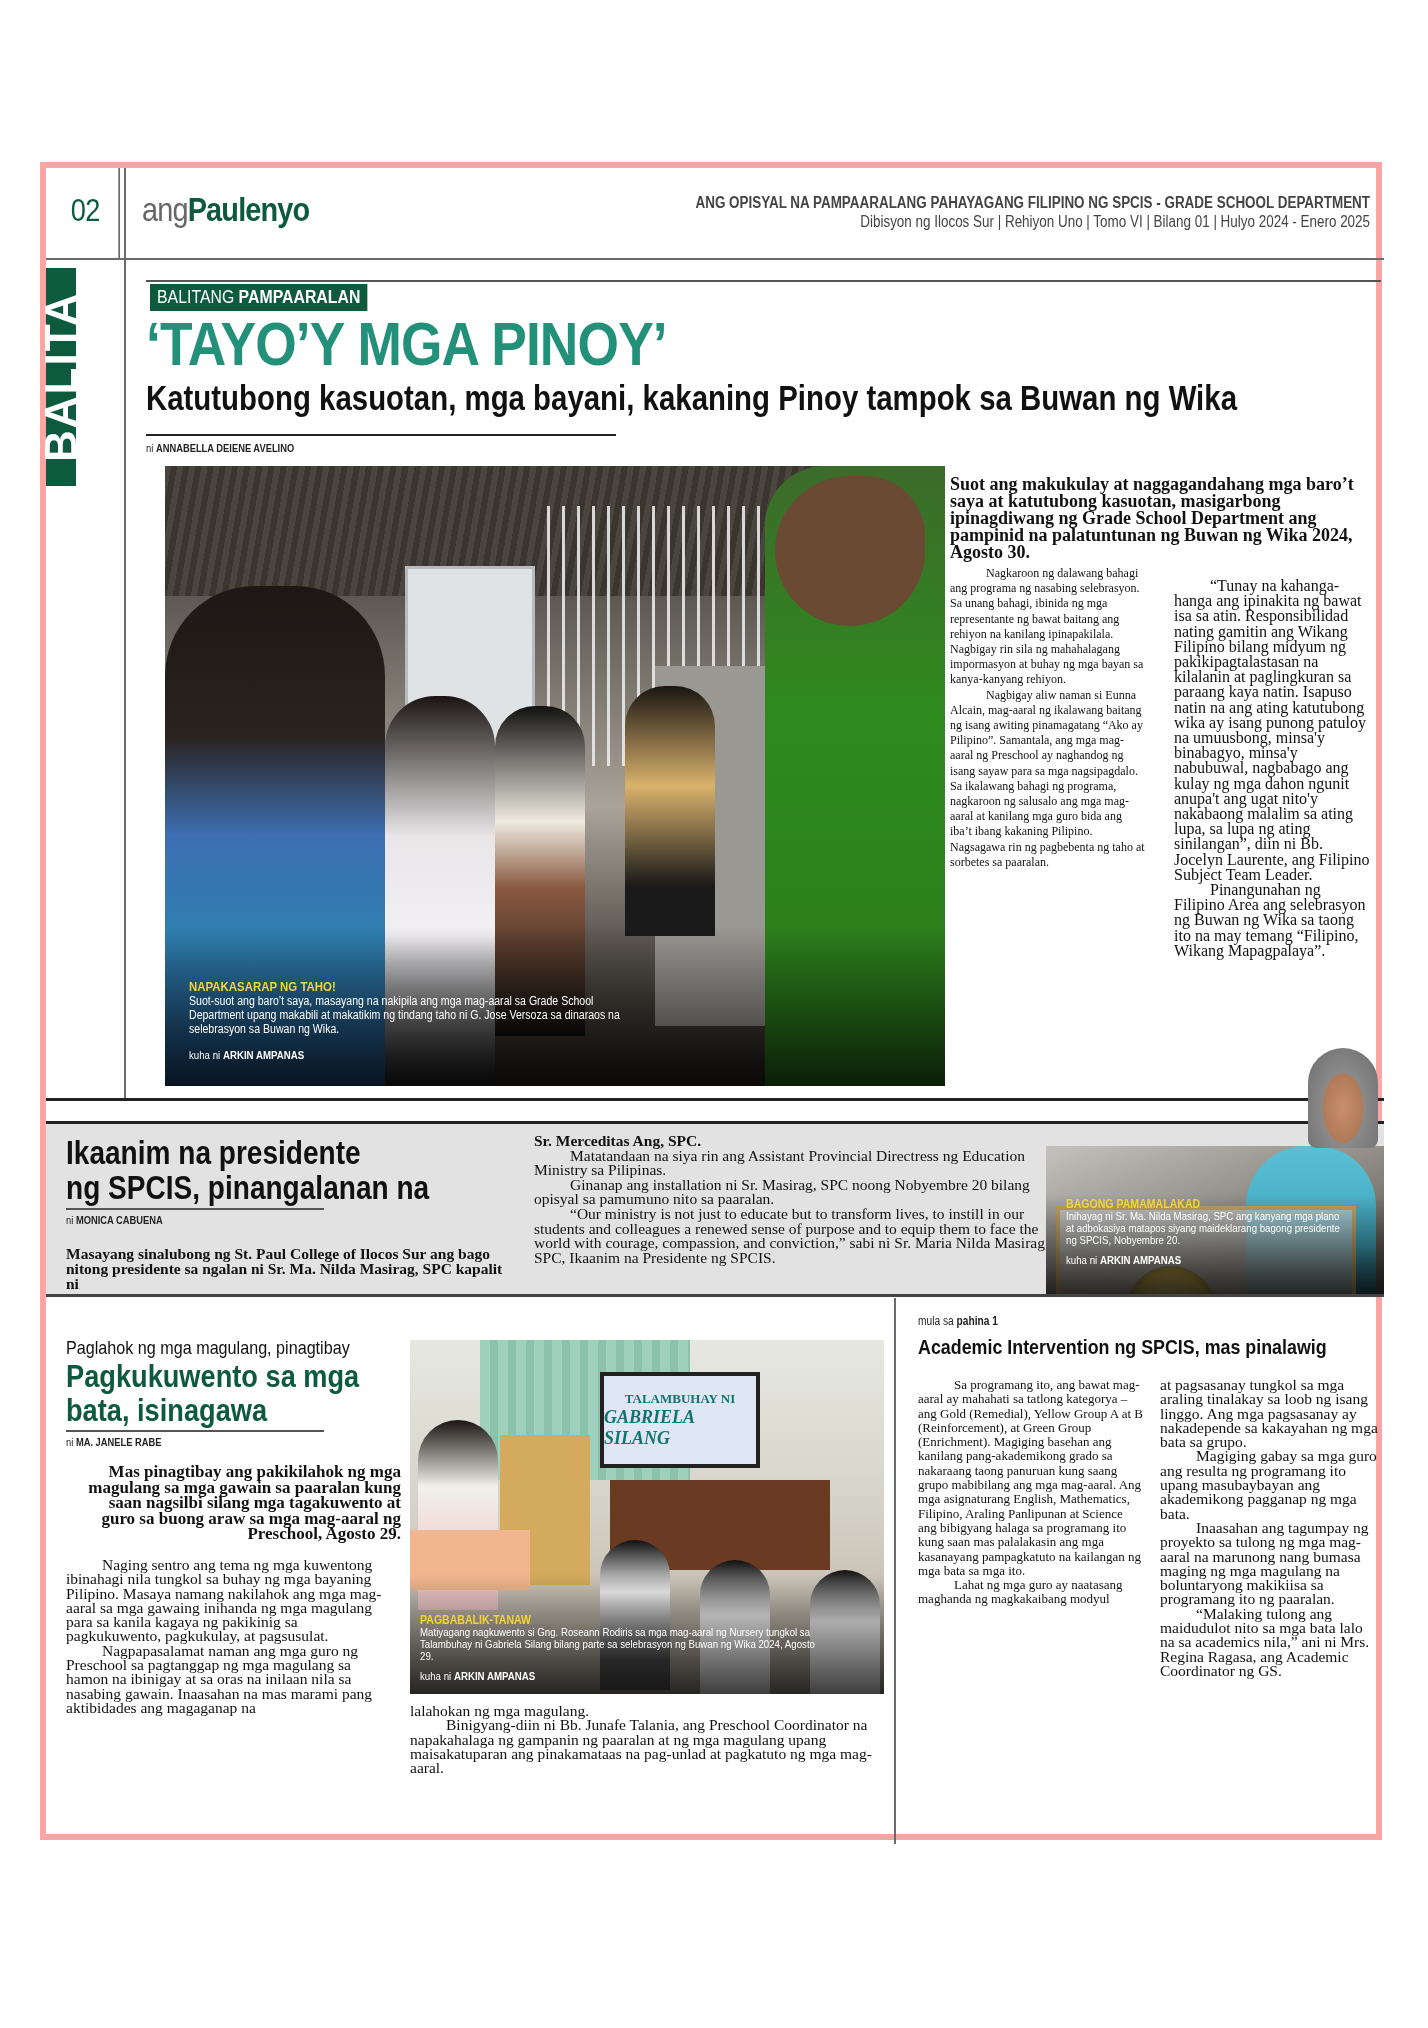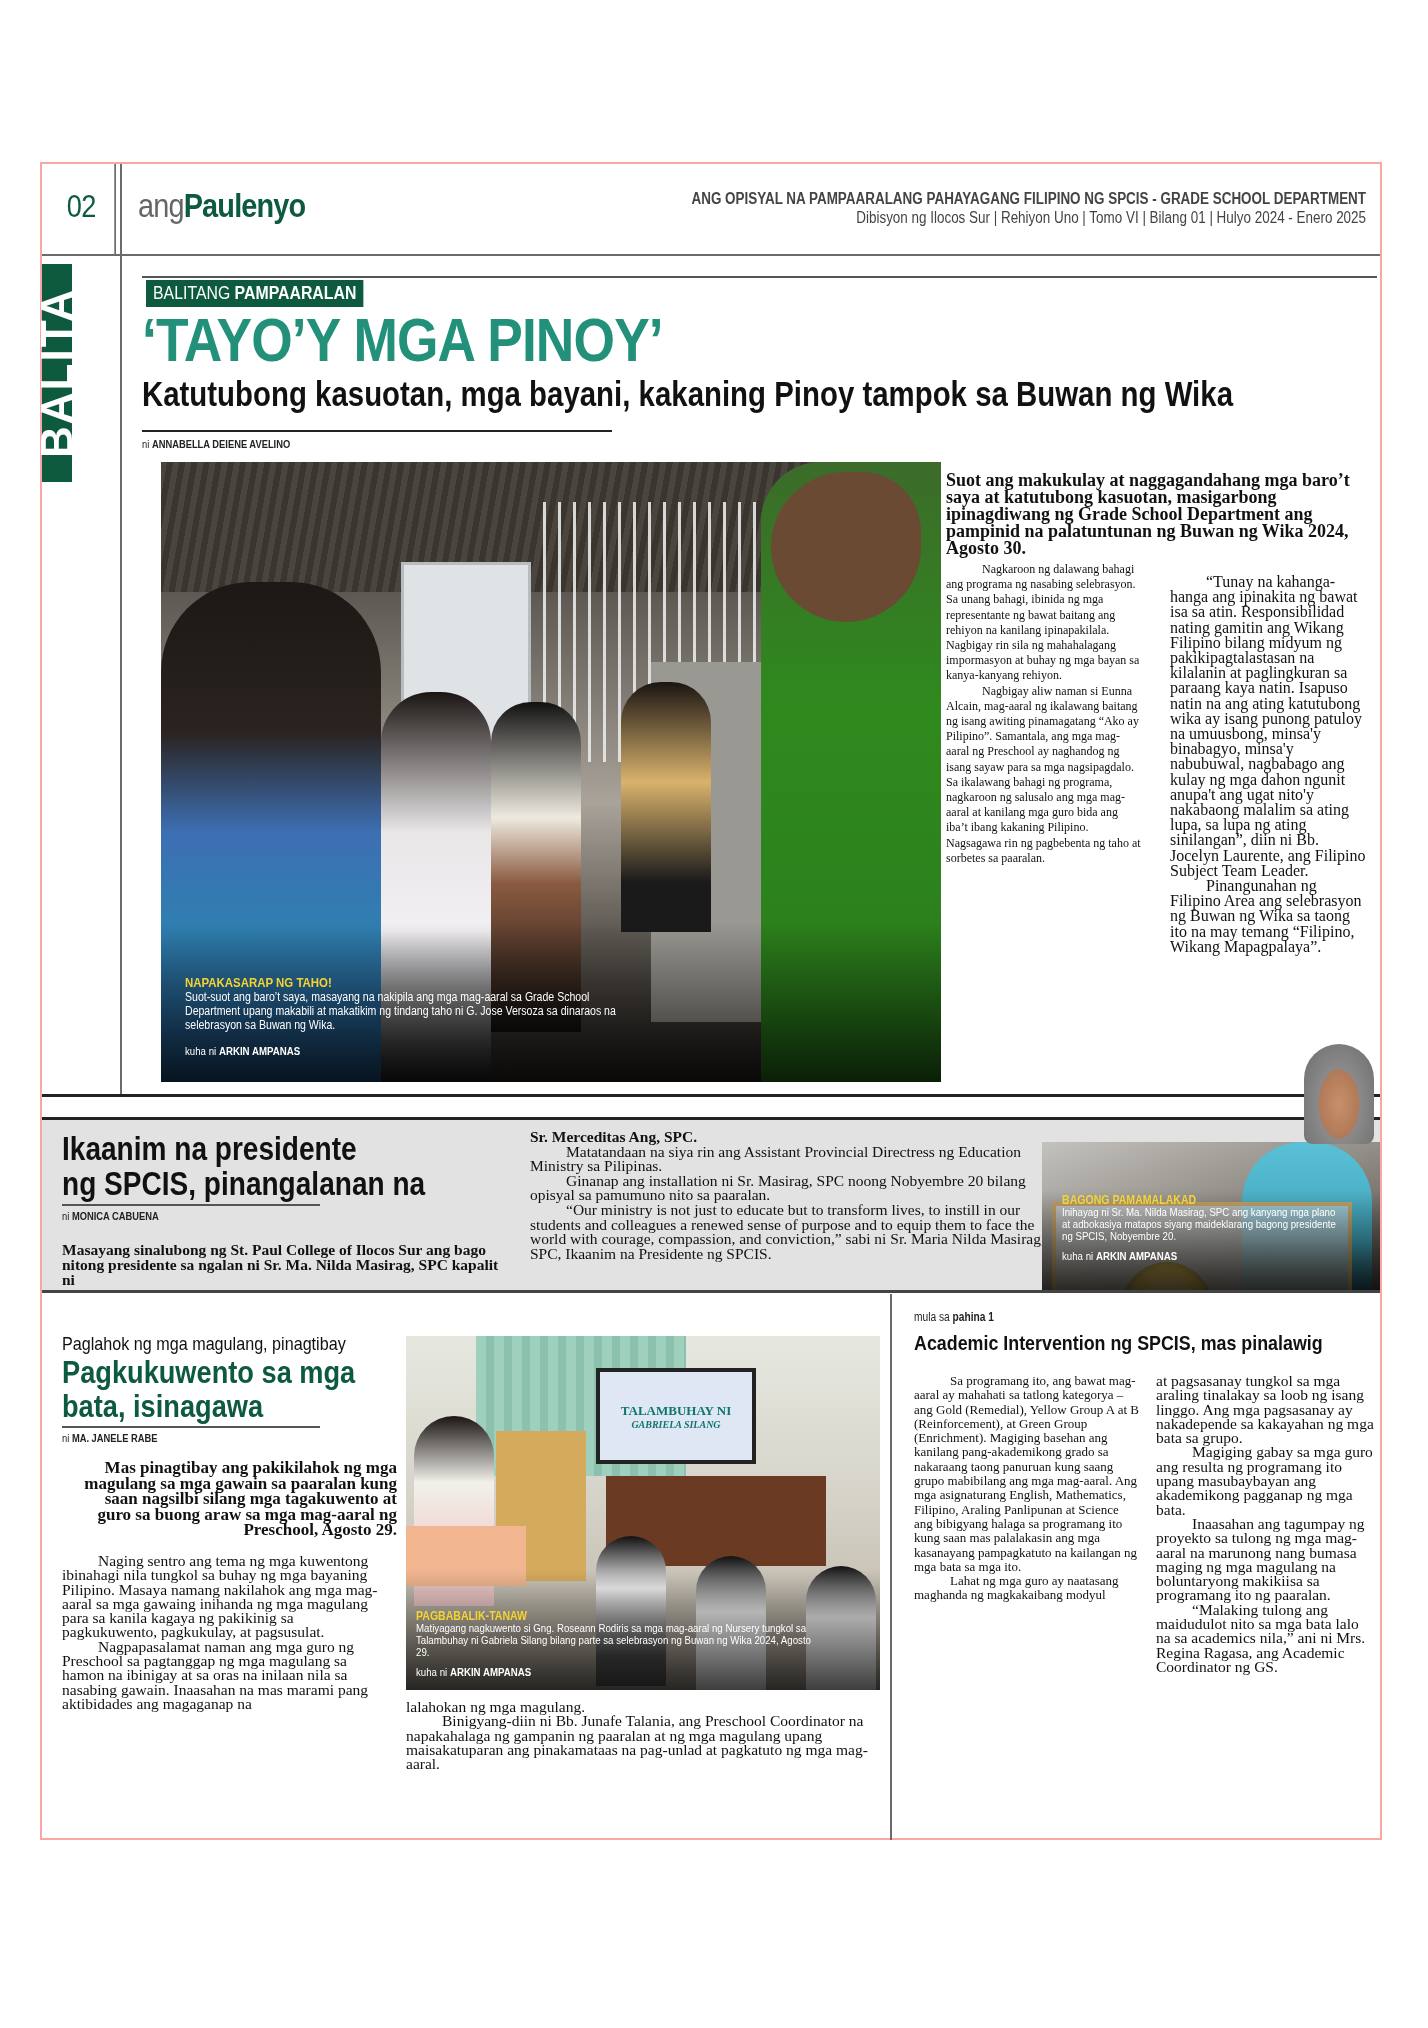--- a/index.html
+++ b/index.html
@@ -1,19 +1,19 @@
 <!DOCTYPE html>
 <html><head>
   <meta charset="utf-8">
   <style>
     * { box-sizing: border-box; margin: 0; padding: 0; }
     html, body { width: 1428px; height: 2028px; background: #ffffff; }
     body { position: relative; font-family: "Liberation Sans", sans-serif; color: #111; overflow: hidden; }
 
-    .frame { position: absolute; left: 40px; top: 162px; width: 1342px; height: 1678px; border: 2px solid #fca5a5; }
+    .frame { position: absolute; left: 40px; top: 162px; width: 1342px; height: 1678px; border: 6px solid #fca5a5; }
 
     
     .hdr { position: absolute; left: 0; top: 0; width: 1338px; height: 92px; border-bottom: 2px solid #6b6b6b; }
     .pg-num { position: absolute; left: 0; top: 0; width: 80px; height: 92px; border-right: 2px solid #6b6b6b; color: #0d5a3e; font-size: 32px; text-align: center; line-height: 84px; font-family: "Liberation Sans", sans-serif; letter-spacing: -1px; transform: scaleX(0.85); }
     .pg-num-wrap { position: absolute; left: 0; top: 0; width: 80px; height: 92px; border-right: 2px solid #6b6b6b; }
     .brand { position: absolute; left: 96px; top: 22px; font-size: 34px; letter-spacing: -1px; transform: scaleX(0.85); transform-origin: left center; }
     .brand .b1 { color: #666; }
     .brand .b2 { color: #0d5a3e; font-weight: bold; }
     .hdr-right { position: absolute; right: 14px; top: 26px; text-align: right; }
     .hdr-right .l1 { font-size: 16px; font-weight: bold; color: #444; transform: scaleX(0.84); transform-origin: right center; white-space: nowrap; }
@@ -70,21 +70,21 @@
     .p3-bg { position: absolute; inset: 0; background: linear-gradient(160deg, #c4c2be 0%, #8e8a83 50%, #4e4a45 100%); }
     .podium { position: absolute; left: 10px; top: 60px; width: 300px; height: 160px; background: linear-gradient(180deg, rgba(220,225,230,0.6), rgba(150,140,120,0.8)); border: 4px solid #c2a46a; }
     .seal { position: absolute; left: 80px; top: 120px; width: 90px; height: 90px; border-radius: 50%; background: radial-gradient(circle, #d4c78a 0%, #b99b46 60%, #2d4d2e 100%); }
     .robe { position: absolute; left: 200px; top: 0; width: 130px; height: 200px; background: linear-gradient(180deg, #59c0d6 0%, #42a6bd 50%, #111 100%); border-radius: 60px 60px 0 0; }
 
     
     .p2-bg { position: absolute; inset: 0; background: linear-gradient(180deg, #e6e8e0 0%, #d8d6cc 40%, #c9c3b6 70%, #9a9286 100%); }
     .curtain { position: absolute; left: 70px; top: 0; width: 210px; height: 140px; background: repeating-linear-gradient(90deg, #9fcfbd 0 10px, #8bc1ad 10px 18px); }
     .tv { position: absolute; left: 190px; top: 32px; width: 160px; height: 96px; background: #dfe6f4; border: 4px solid #222; display: flex; flex-direction: column; align-items: center; justify-content: center; font-family: "Liberation Serif", serif; font-weight: bold; color: #0f766e; }
     .tv .a { font-size: 13px; }
-    .tv .b { font-size: 10px; font-style: italic; }
+    .tv .b { font-size: 18px; font-style: italic; }
     .cabinet { position: absolute; left: 200px; top: 140px; width: 220px; height: 90px; background: #6b3a23; }
     .lectern { position: absolute; left: 90px; top: 95px; width: 90px; height: 150px; background: #d4aa5c; }
     .teacher { position: absolute; left: 8px; top: 80px; width: 80px; height: 190px; background: linear-gradient(180deg, #1a1512 0%, #f2f0ea 35%, #f0c9c9 80%); border-radius: 40px 40px 0 0; }
     .table-p { position: absolute; left: 0; top: 190px; width: 120px; height: 60px; background: #f1b690; }
     .kid { position: absolute; border-radius: 40px 40px 0 0; }
 
     .col-divider { position: absolute; background: #6b6b6b; width: 2px; }
   </style>
 </head>
 <body>

